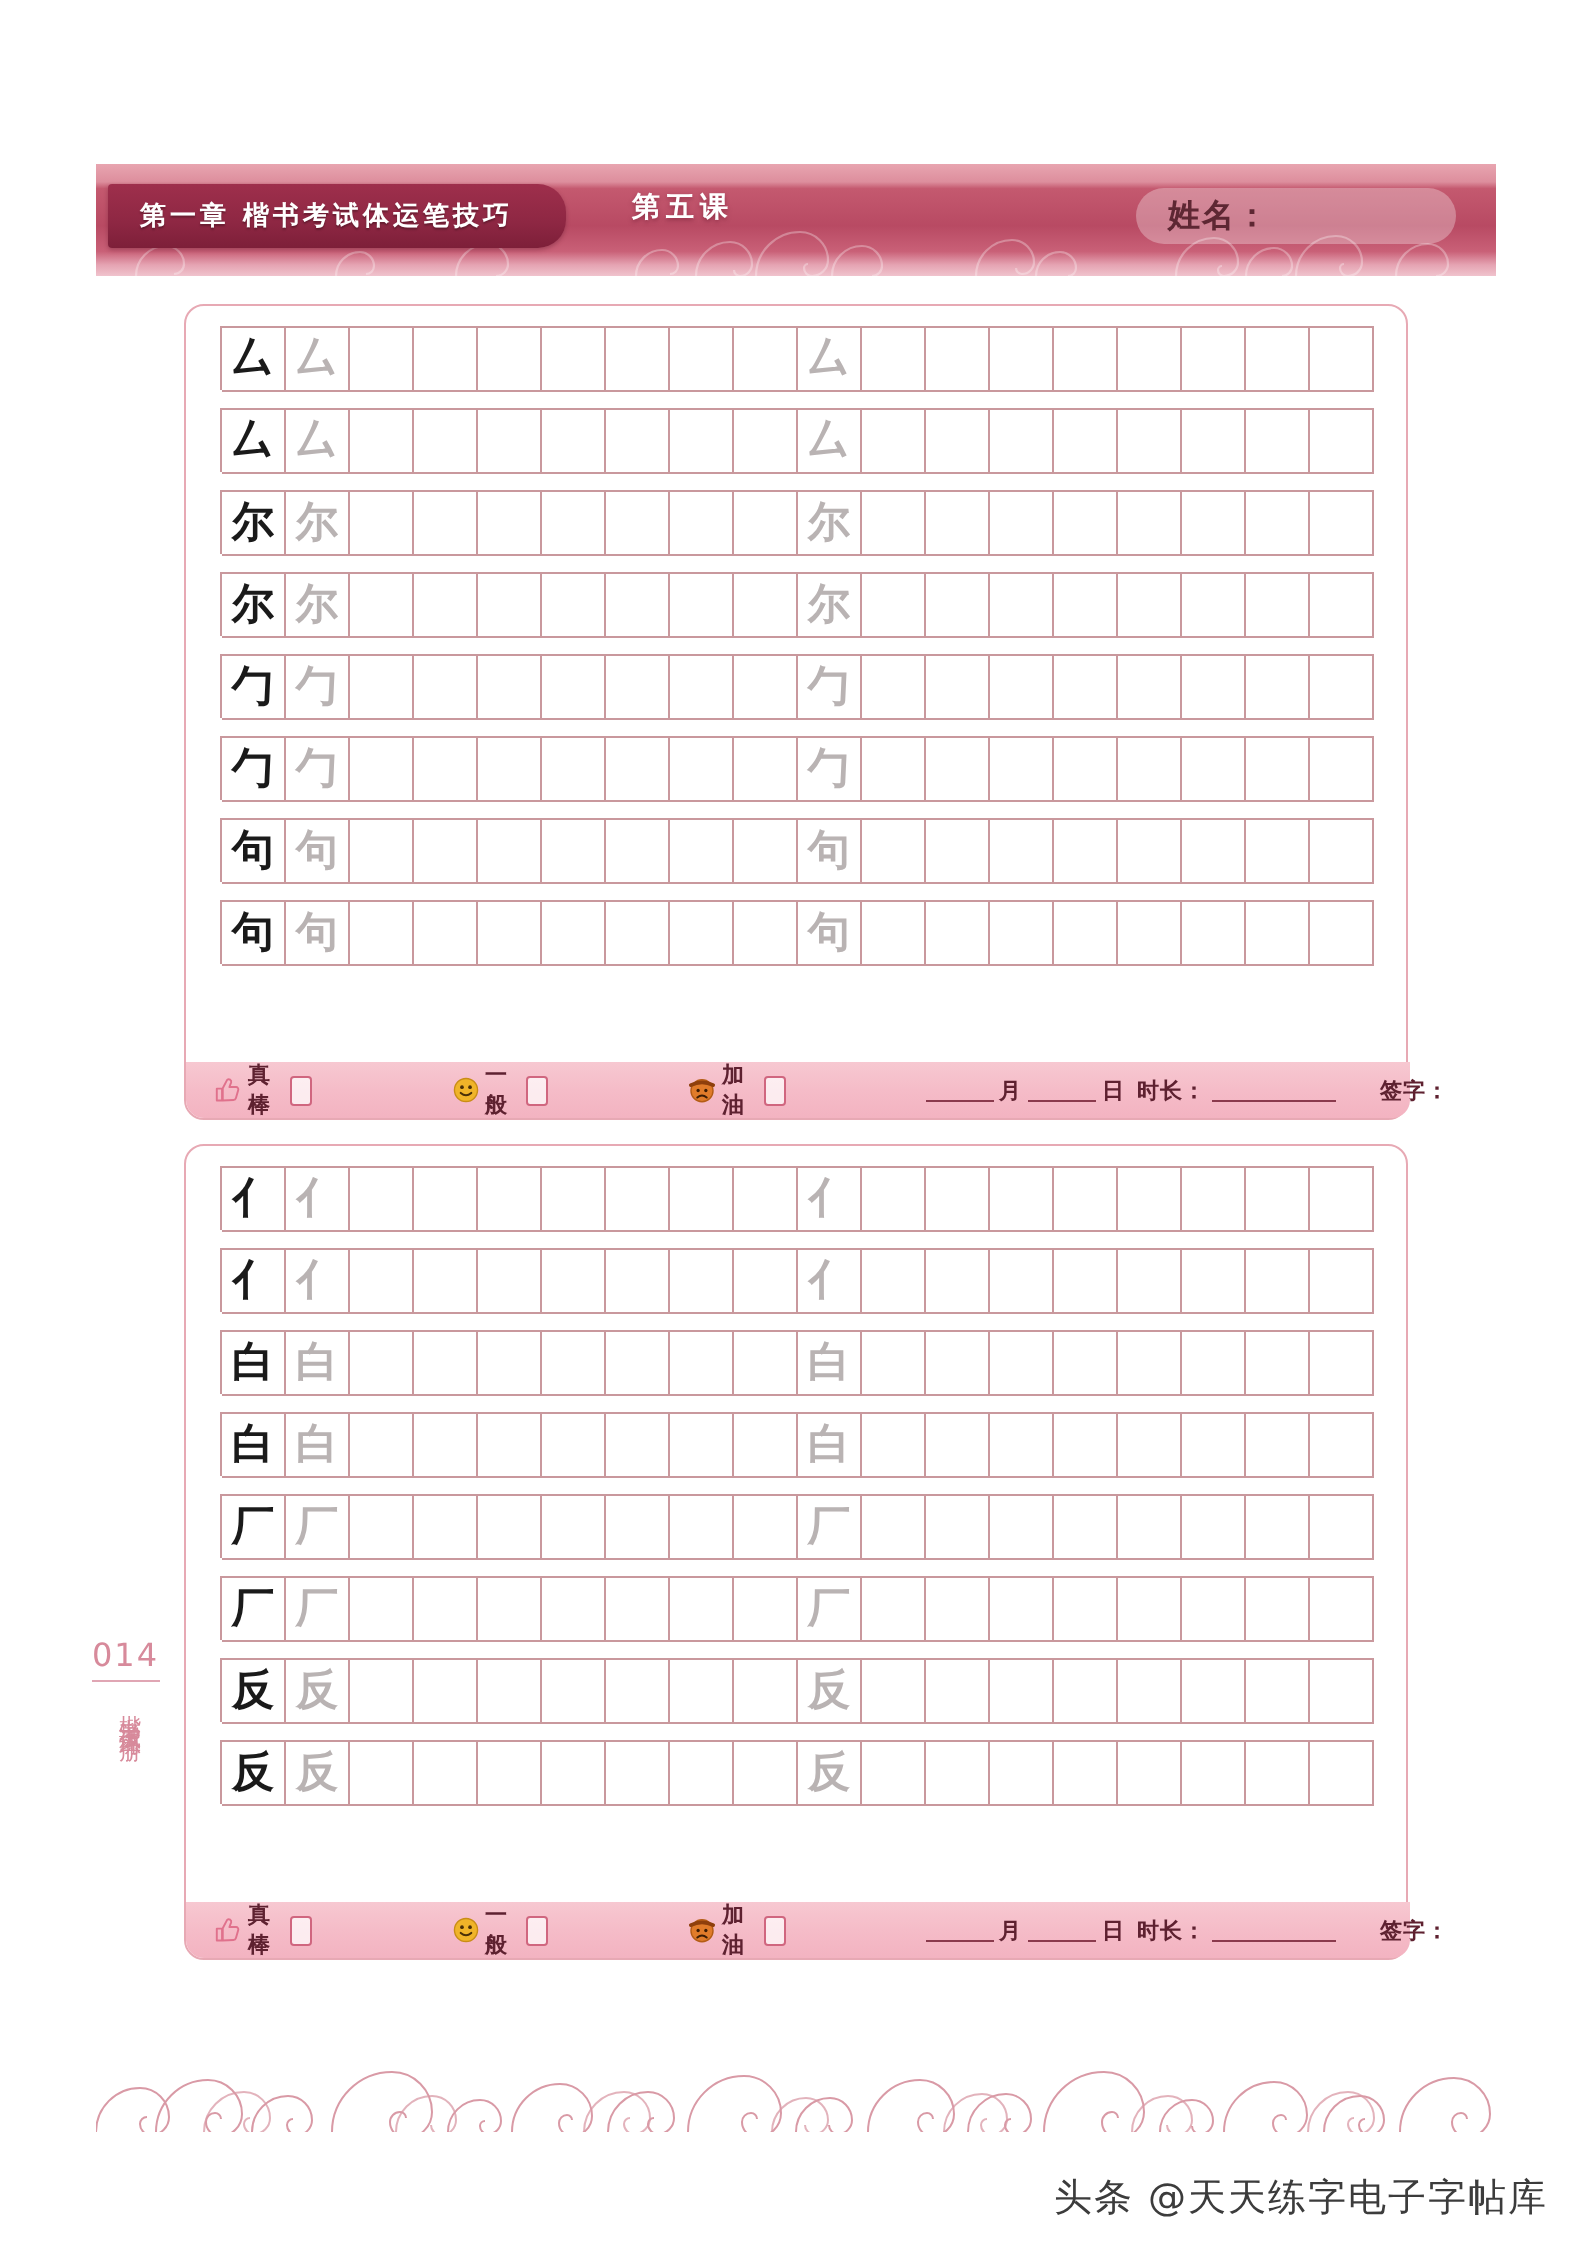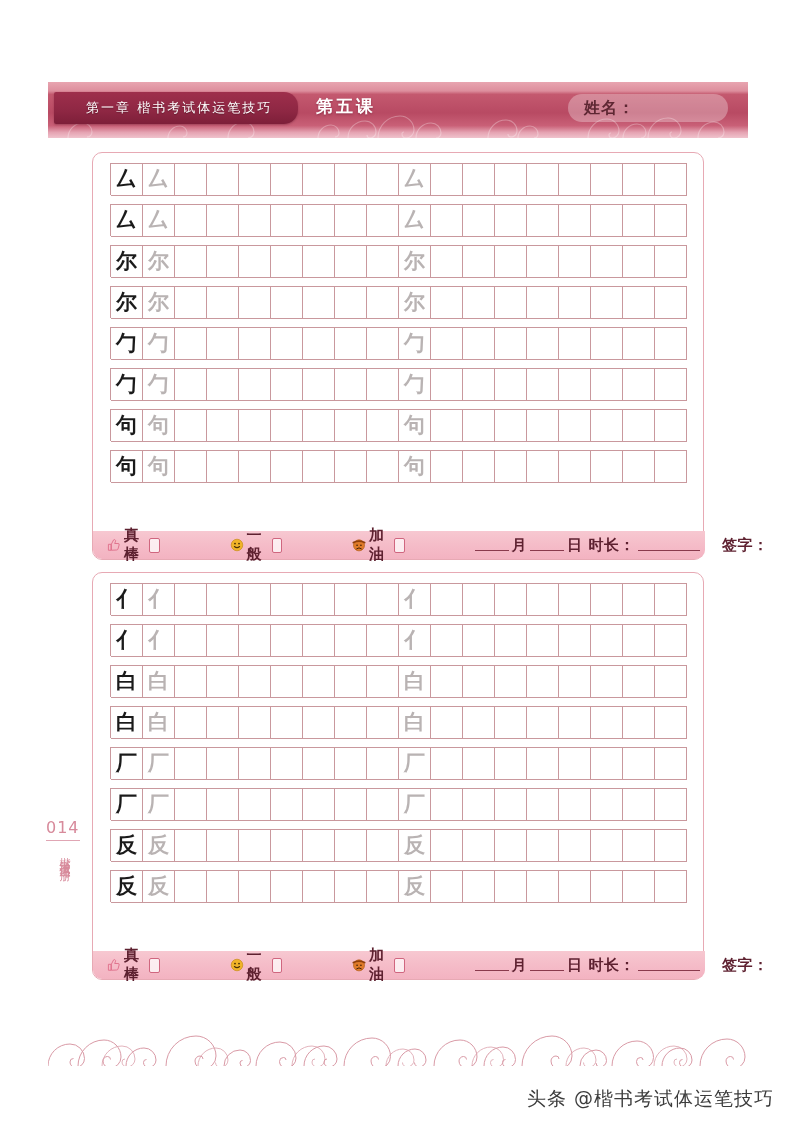--- a/index.html
+++ b/index.html
@@ -54,32 +54,31 @@
     padding: 0 26px 0 16px;
     display: flex;
     align-items: center;
     background: linear-gradient(180deg,#9e2f4c 0%, #8e2743 60%, #7d1f39 100%);
     border-radius: 2px 14px 14px 2px;
     box-shadow: 0 1px 2px rgba(90,20,40,.35);
   }
   .chapter-tab span {
     color: #ffffff;
     font-size: 13px;
-    font-weight: normal;
+    font-weight: bold;
     letter-spacing: 2px;
     white-space: nowrap;
     text-shadow: 0 1px 1px rgba(0,0,0,.3);
-    margin-left: 16px;
   }
   .lesson-title {
     position: absolute;
     left: 268px;
     top: 13px;
     color: #ffffff;
-    font-size: 17px;
+    font-size: 14px;
     font-weight: bold;
     letter-spacing: 3px;
     text-shadow: 0 1px 2px rgba(110,25,50,.55);
   }
   .name-pill {
     position: absolute;
     right: 20px;
     top: 12px;
     width: 160px;
     height: 28px;
@@ -152,21 +151,21 @@
     left: 0;
     bottom: 0;
     width: 612px;
     height: 28px;
     box-sizing: border-box;
     background: linear-gradient(180deg,#f7c8d1 0%, #f5bcc8 50%, #f3b3c1 100%);
     border-radius: 0 0 9px 9px;
     display: flex;
     align-items: center;
     padding: 0 14px;
-    font-size: 15px;
+    font-size: 11px;
     color: #6b2334;
     gap: 36px;
   }
   .eval-item {
     display: flex;
     align-items: center;
     margin-right: 34px;
   }
   .eval-icon {
     width: 14px; height: 14px;
@@ -745,15 +744,15 @@
         <path d="M150 60 a18 18 0 0 1 18-18 a12 12 0 0 1 12 12 a7.5 7.5 0 0 1-7.5 7.5 a5 5 0 0 1-5-5"></path>
         <path d="M244 60 a20 20 0 0 1 20-20 a13 13 0 0 1 13 13 a8 8 0 0 1-8 8 a5 5 0 0 1-5-5 a3 3 0 0 1 3-3"></path>
         <path d="M338 60 a17 17 0 0 1 17-17 a11 11 0 0 1 11 11 a7 7 0 0 1-7 7 a4.5 4.5 0 0 1-4.5-4.5"></path>
         <path d="M424 60 a19 19 0 0 1 19-19 a12.5 12.5 0 0 1 12.5 12.5 a8 8 0 0 1-8 8 a5 5 0 0 1-5-5 a3 3 0 0 1 3-3"></path>
         <path d="M518 60 a18 18 0 0 1 18-18 a12 12 0 0 1 12 12 a7.5 7.5 0 0 1-7.5 7.5 a5 5 0 0 1-5-5"></path>
         <path d="M606 60 a20 20 0 0 1 20-20 a13 13 0 0 1 13 13 a8 8 0 0 1-8 8 a5 5 0 0 1-5-5 a3 3 0 0 1 3-3"></path>
       </g>
     </g>
   </svg>
 
-  <div class="watermark">头条 @楷书考试体运笔技巧</div>
+  <div class="watermark">头条 @天天练字电子字帖库</div>
 
 </div>
 
 </body></html>

